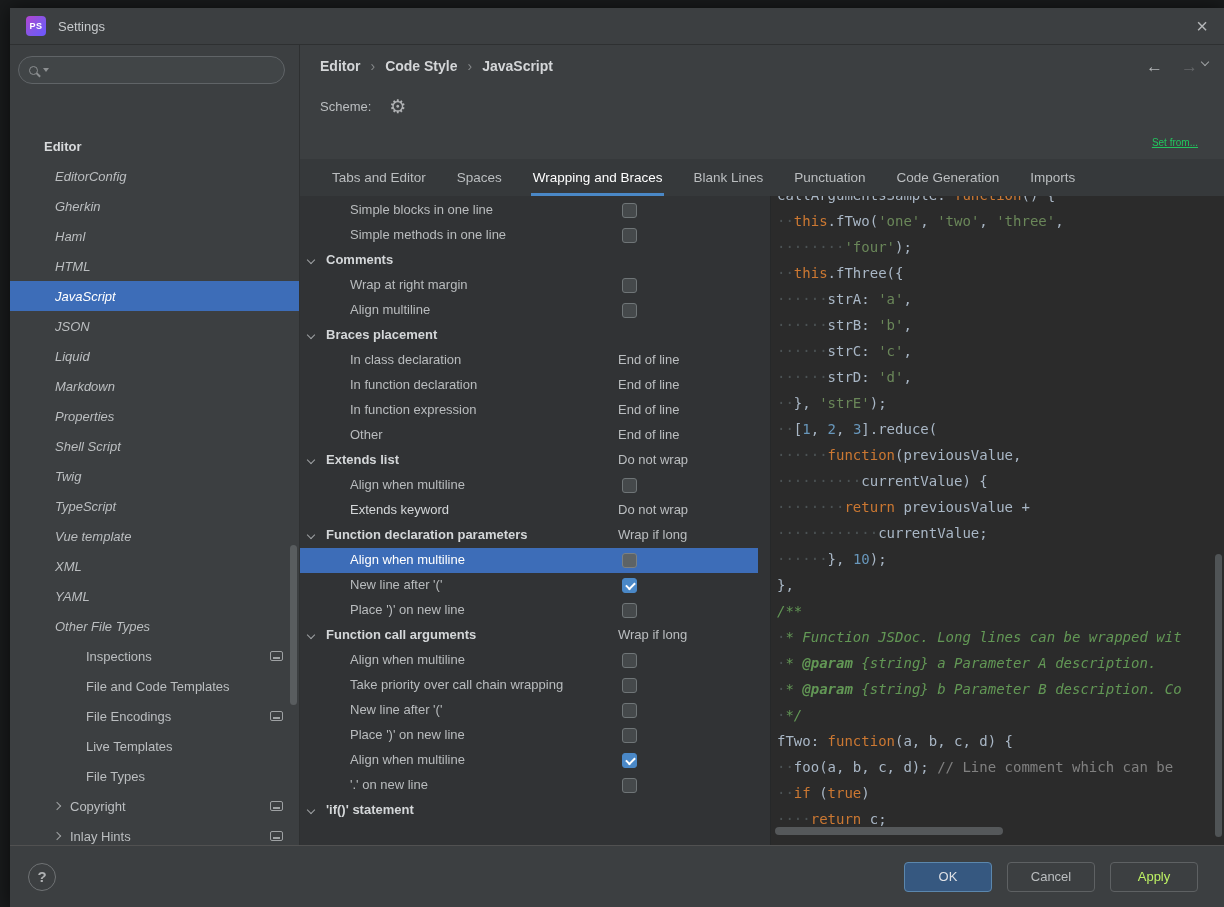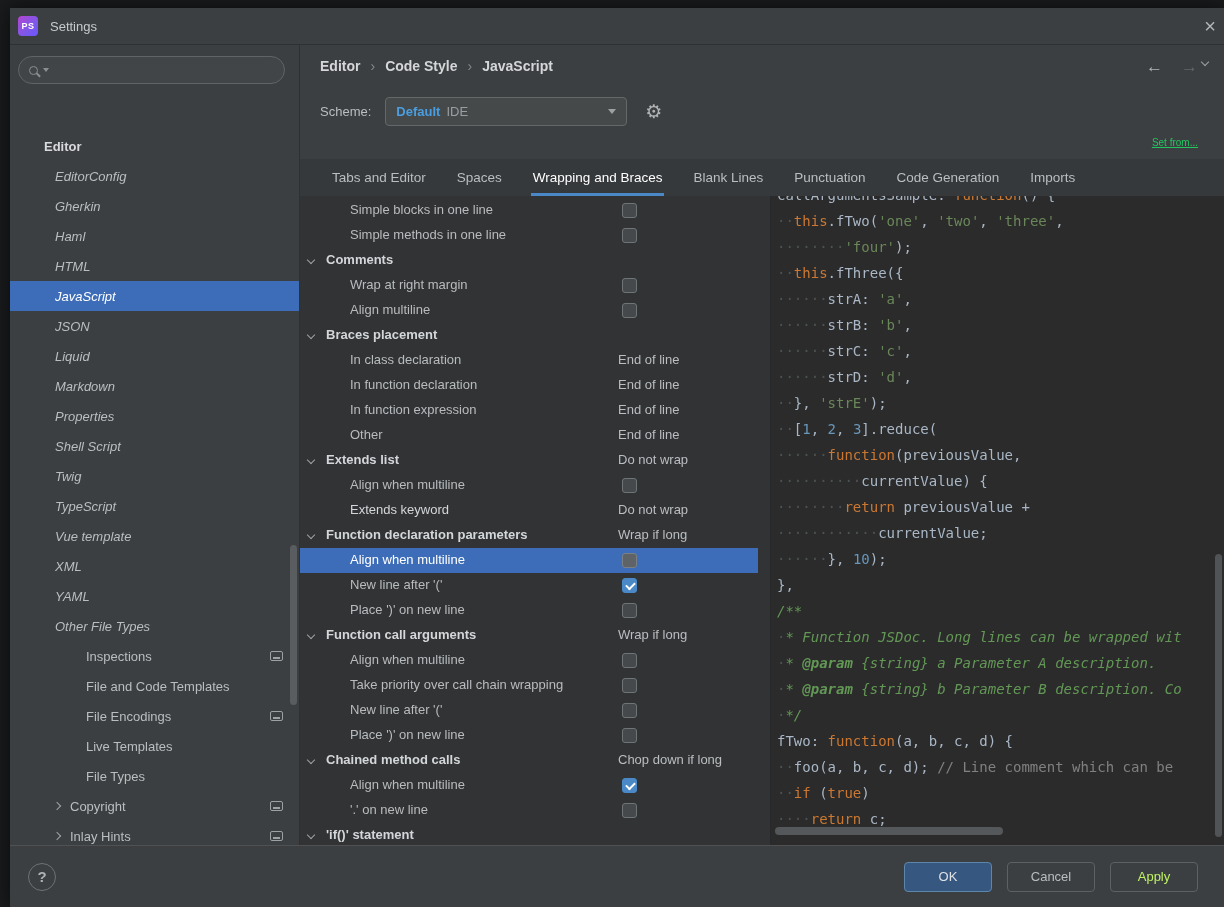--- a/index.html
+++ b/index.html
@@ -1,21 +1,21 @@
 <!DOCTYPE html>
 <html><head>
 <meta charset="utf-8">
 <style>
   * { margin:0; padding:0; box-sizing:border-box; }
   html,body { width:1224px; height:907px; background:#191b1c; font-family:"Liberation Sans", sans-serif; overflow:hidden; }
   .stage { position:relative; width:1224px; height:907px; background:#191b1c; }
   .dialog { position:absolute; left:10px; top:8px; right:0; bottom:0; background:#3c3f41; box-shadow:0 0 18px rgba(0,0,0,.6); }
 
   
-  .titlebar { height:37px; display:flex; align-items:center; padding:0 8px; border-bottom:1px solid #2e3031; }
+  .titlebar { height:37px; display:flex; align-items:center; padding:0 16px; border-bottom:1px solid #2e3031; }
   .logo { width:20px; height:20px; border-radius:4px; background:linear-gradient(135deg,#b345d1 0%,#8157e8 55%,#6b57ff 100%); color:#fff; font-size:9px; font-weight:bold; display:flex; align-items:center; justify-content:center; letter-spacing:.5px; }
   .win-title { margin-left:12px; color:#c7cacc; font-size:13px; }
   .close-x { margin-left:auto; color:#b4b6b8; font-size:20px; line-height:1; cursor:default; }
 
   .body { position:absolute; top:37px; left:0; right:0; bottom:62px; display:flex; }
 
   
   .sidebar { position:relative; width:290px; flex:0 0 290px; background:#3c3f41; border-right:1px solid #2e3031; overflow:hidden; }
   .search { margin:11px 14px 8px 8px; height:28px; border:1px solid #606467; border-radius:14px; background:#414547; display:flex; align-items:center; padding:0 10px; }
   .mag { position:relative; width:9px; height:9px; border:1.5px solid #8c8f91; border-radius:50%; flex:0 0 auto; }
@@ -209,25 +209,20 @@
             <span class="bc-sep">›</span>
             <span class="bc-item">JavaScript</span>
           </div>
         <div class="nav-arrows">
           <span class="arrow-back">←</span>
           <span class="arrow-fwd">→</span>
         </div>
 
         <div class="scheme-row">
           <span class="scheme-label">Scheme:</span>
-          <div class="combo">
-            <span class="v1">Default</span>
-            <span class="v2">IDE</span>
-            <span class="combo-caret"></span>
-          </div>
           <span class="gear">⚙</span>
         </div>
 
         <div class="set-from">Set from...</div>
 
         <div class="tabs" id="tabs">
             <div class="tab">Tabs and Editor</div>
             <div class="tab">Spaces</div>
             <div class="tab active">Wrapping and Braces</div>
             <div class="tab">Blank Lines</div>
@@ -323,25 +318,20 @@
                 <span class="cb"></span>
               </div>
               <div class="opt-row checkbox">
                 <span class="opt-label">New line after '('</span>
                 <span class="cb"></span>
               </div>
               <div class="opt-row checkbox">
                 <span class="opt-label">Place ')' on new line</span>
                 <span class="cb"></span>
               </div>
-              <div class="opt-row group">
-                <span class="chev down"></span>
-                <span class="opt-label">Chained method calls</span>
-                <span class="opt-value">Chop down if long</span>
-              </div>
               <div class="opt-row checkbox">
                 <span class="opt-label">Align when multiline</span>
                 <span class="cb checked"></span>
               </div>
               <div class="opt-row checkbox">
                 <span class="opt-label">'.' on new line</span>
                 <span class="cb"></span>
               </div>
               <div class="opt-row group">
                 <span class="chev down"></span>

